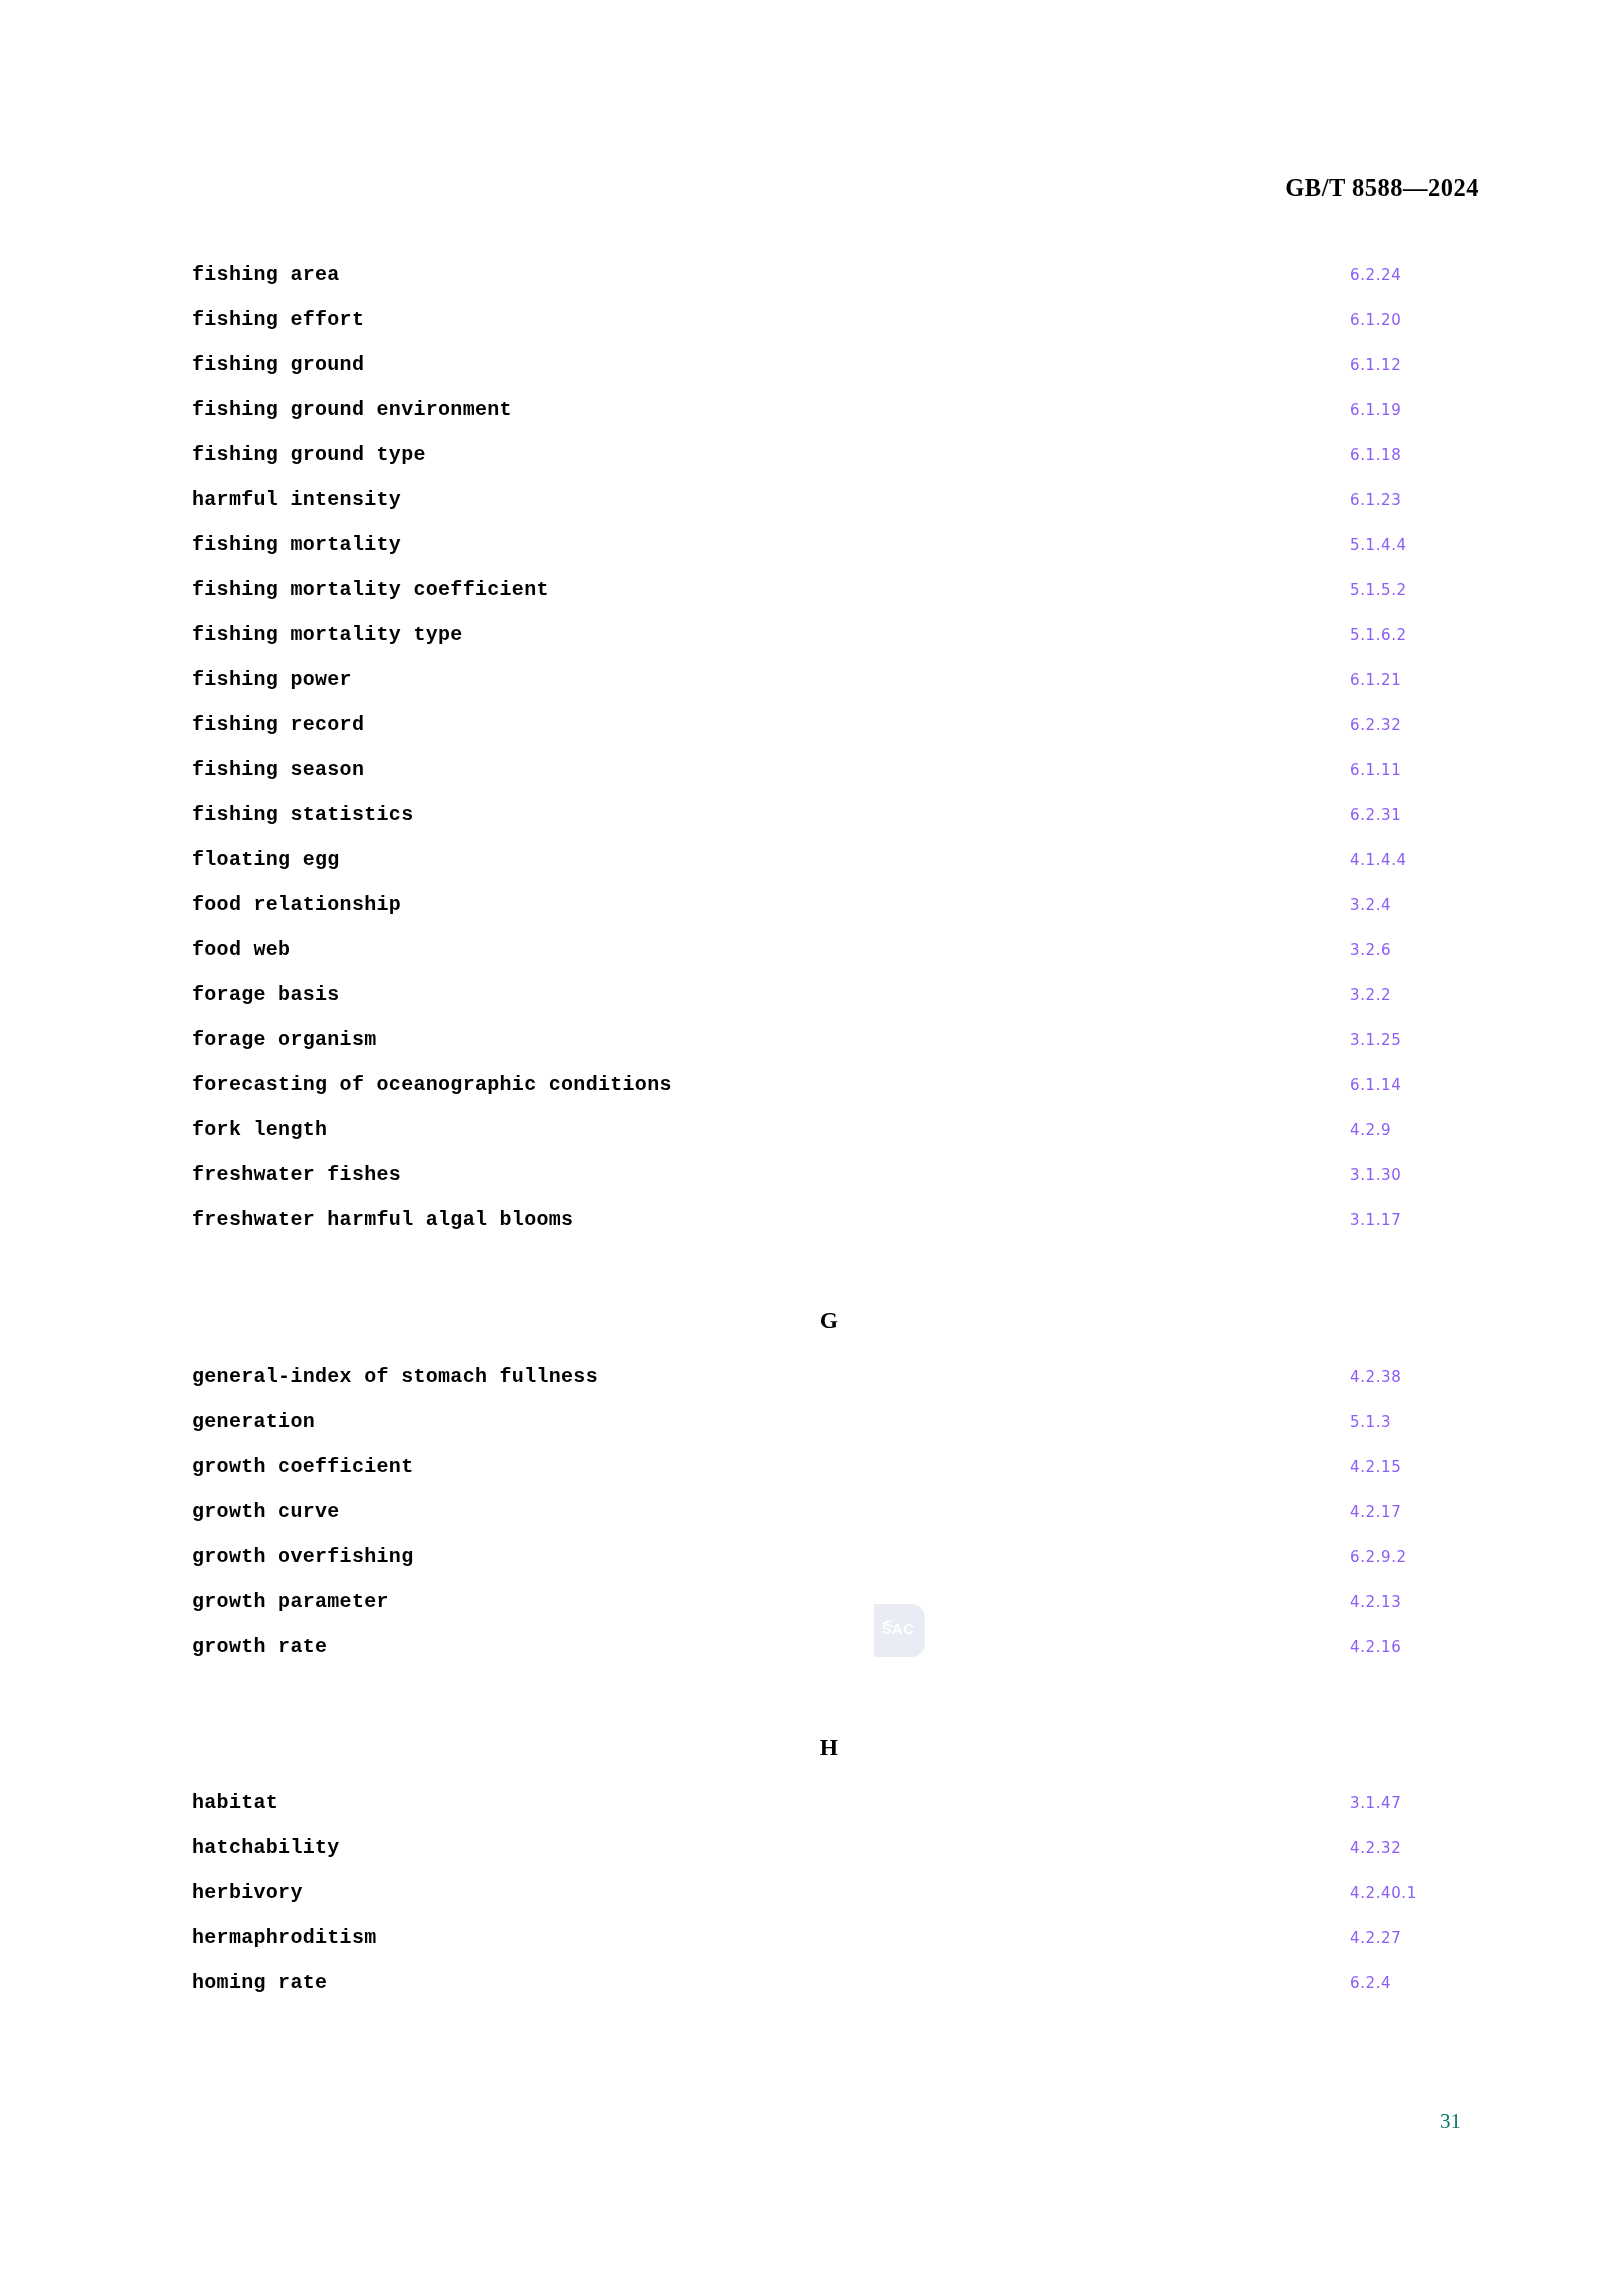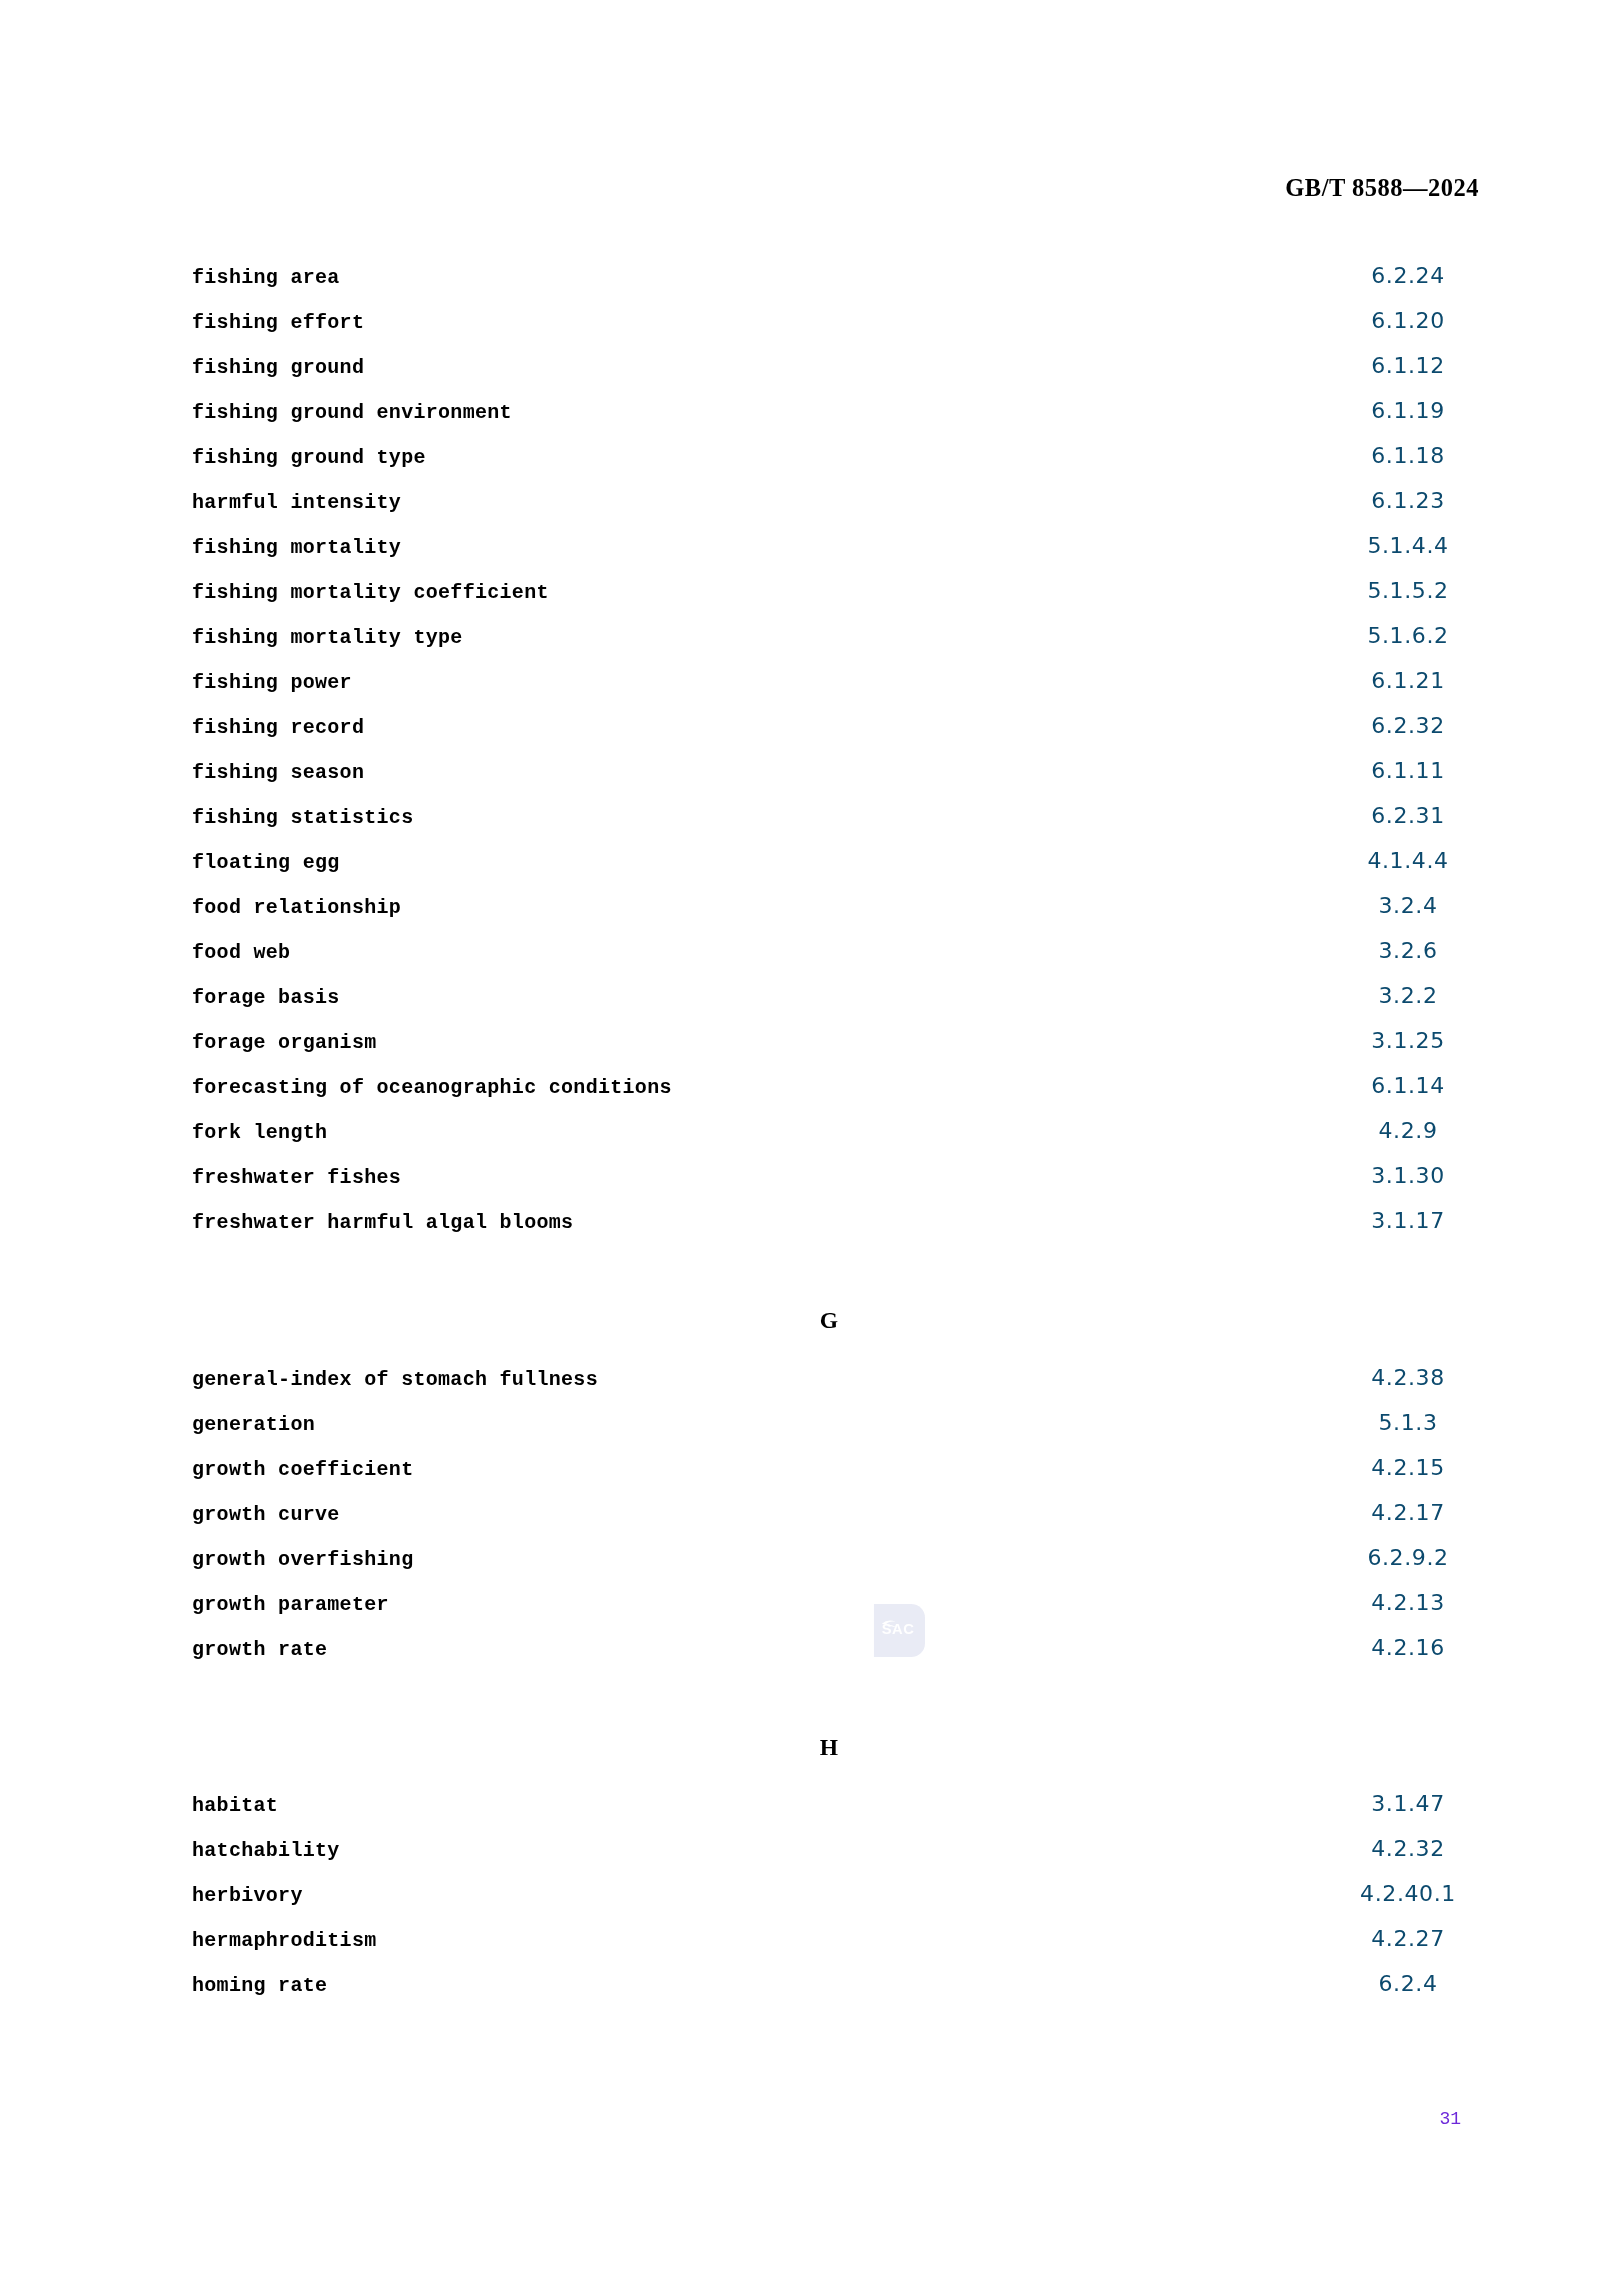--- a/index.html
+++ b/index.html
@@ -74,23 +74,23 @@
     font-size: 23.5px;
     letter-spacing: 2.1px;
     color: #000;
     white-space: nowrap;
     overflow: hidden;
   }
 
   .pagenum {
     flex: 0 0 auto;
     font-family: "DejaVu Sans", "Liberation Sans", sans-serif;
-    font-size: 22px;
-    color: #0c4a6e;
-    text-align: center;
+    font-size: 15px;
+    color: #8b5cf6;
+    text-align: left;
     min-width: 116px;
     letter-spacing: 0.6px;
   }
 
   
   .section-letter {
     text-align: center;
     font-family: "Liberation Serif", "DejaVu Serif", serif;
     font-size: 23.5px;
     font-weight: bold;
@@ -114,23 +114,23 @@
     height: 57px;
     opacity: 0.30;
     pointer-events: none;
   }
 
   
   .folio {
     position: absolute;
     top: 2109px;
     right: 160px;
-    font-family: Liberation Mono, monospace;
-    font-size: 18px;
-    color: #6d28d9;
+    font-family: Liberation Serif, serif;
+    font-size: 21px;
+    color: #0f766e;
   }
 </style>
 </head>
 <body>
 
 <div class="page">
 
   <div class="header">GB/T 8588—2024</div>
 
   <div class="index-body">

